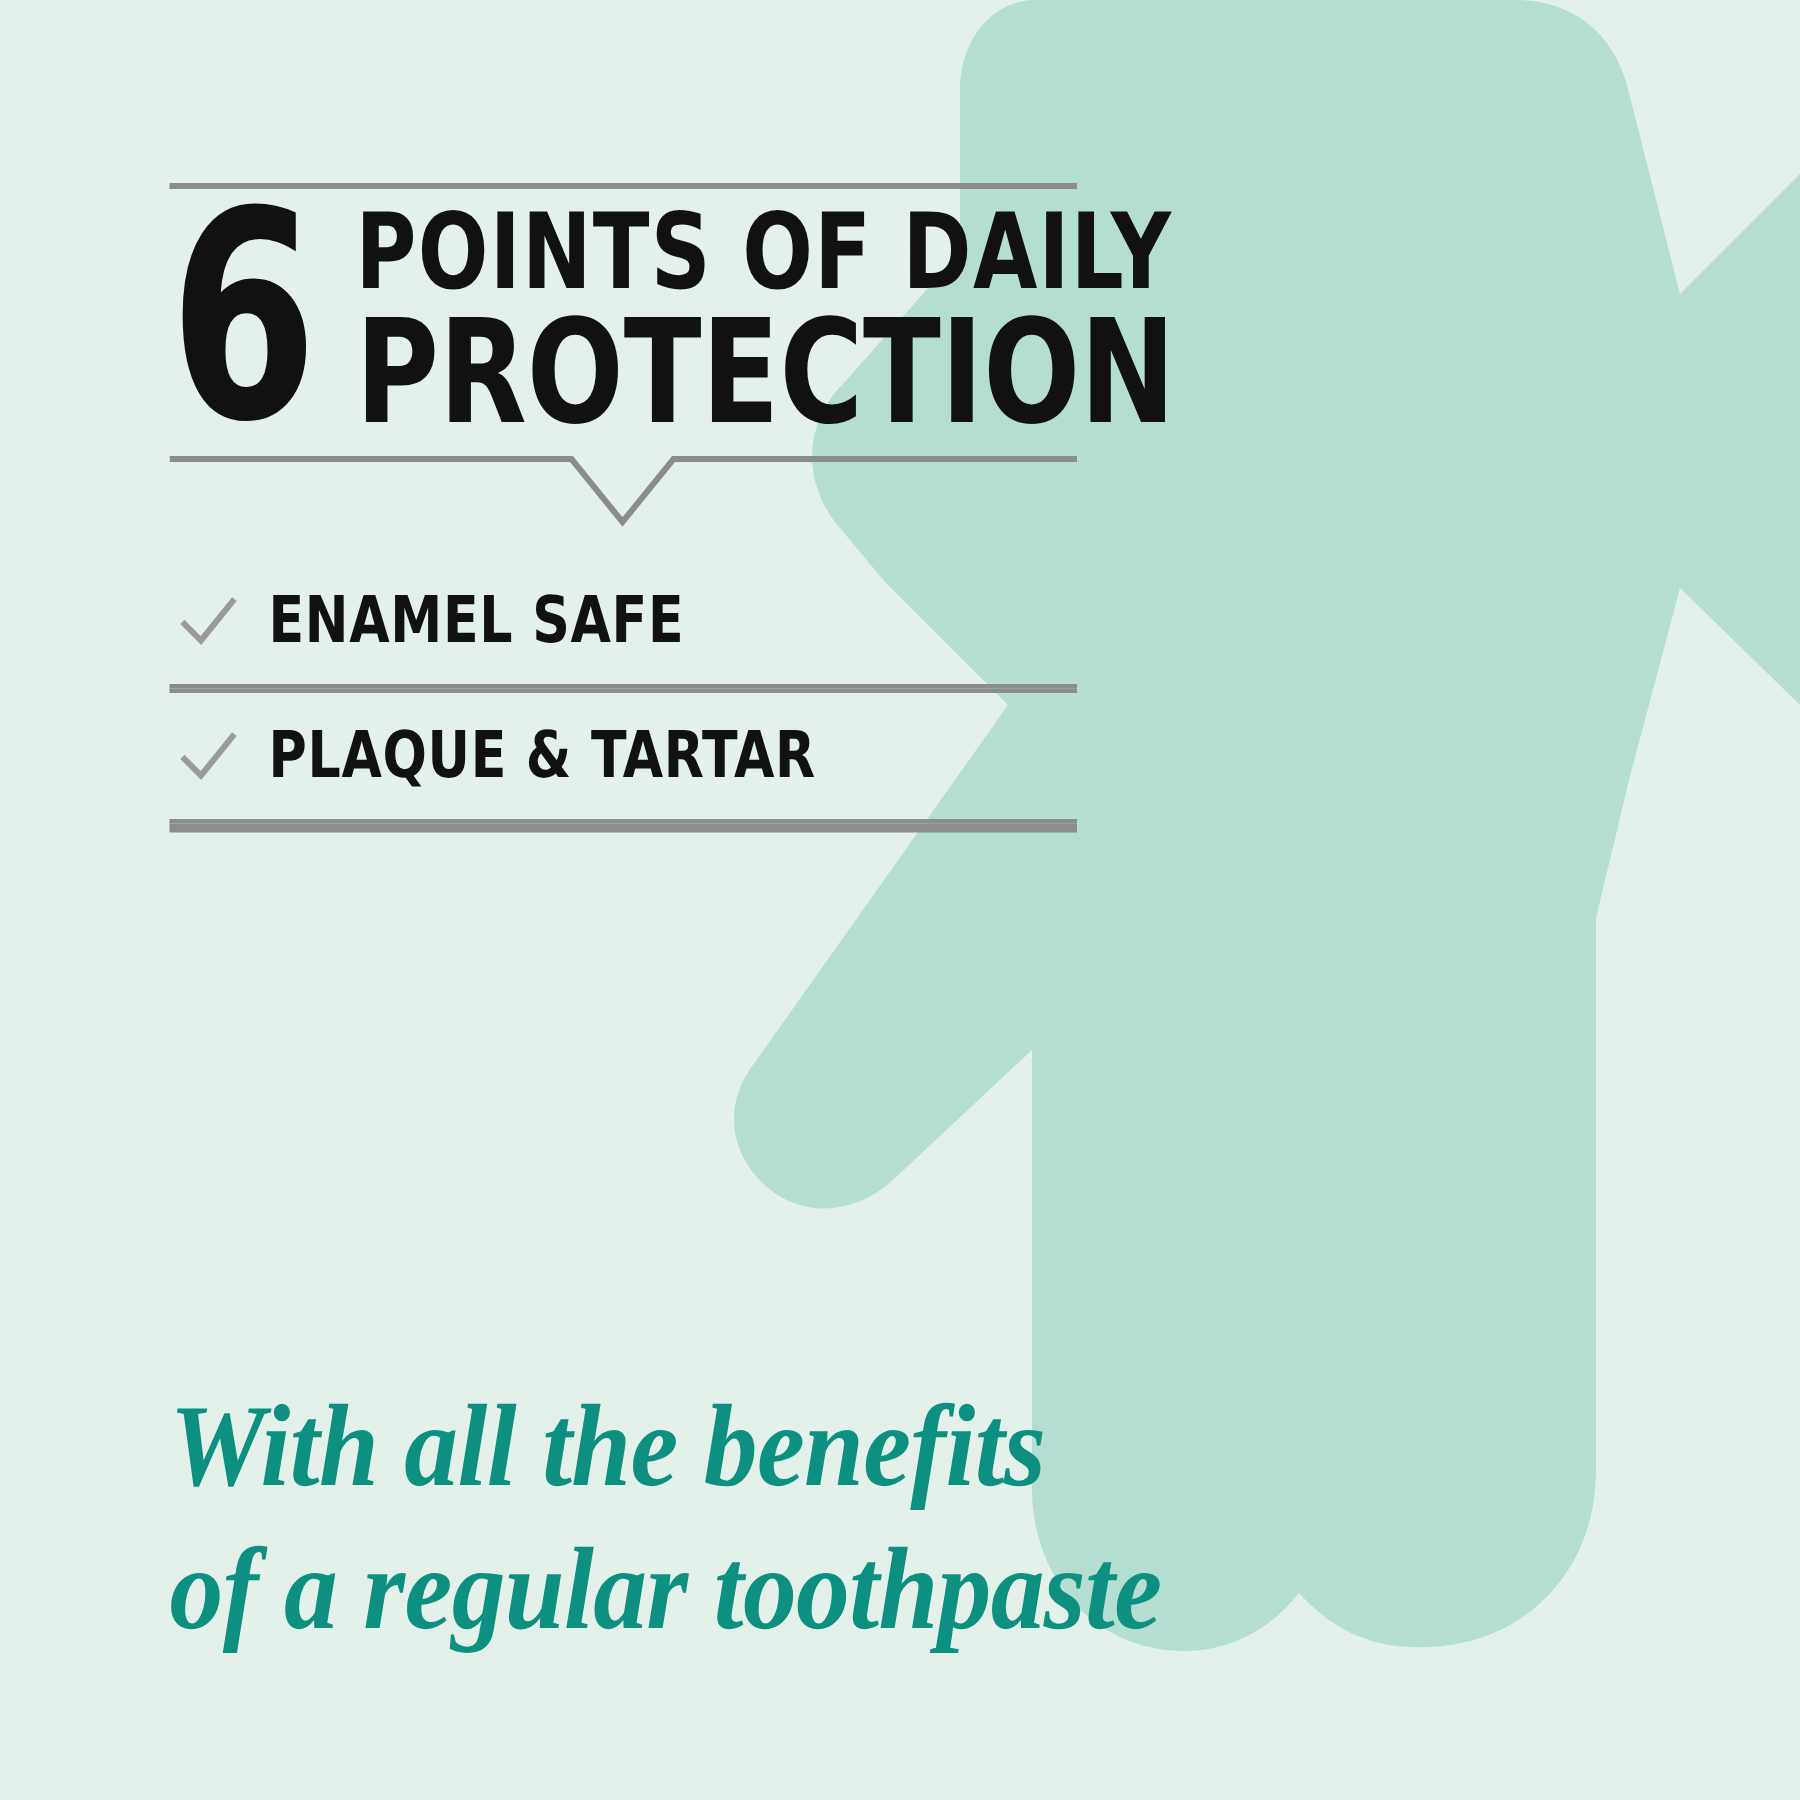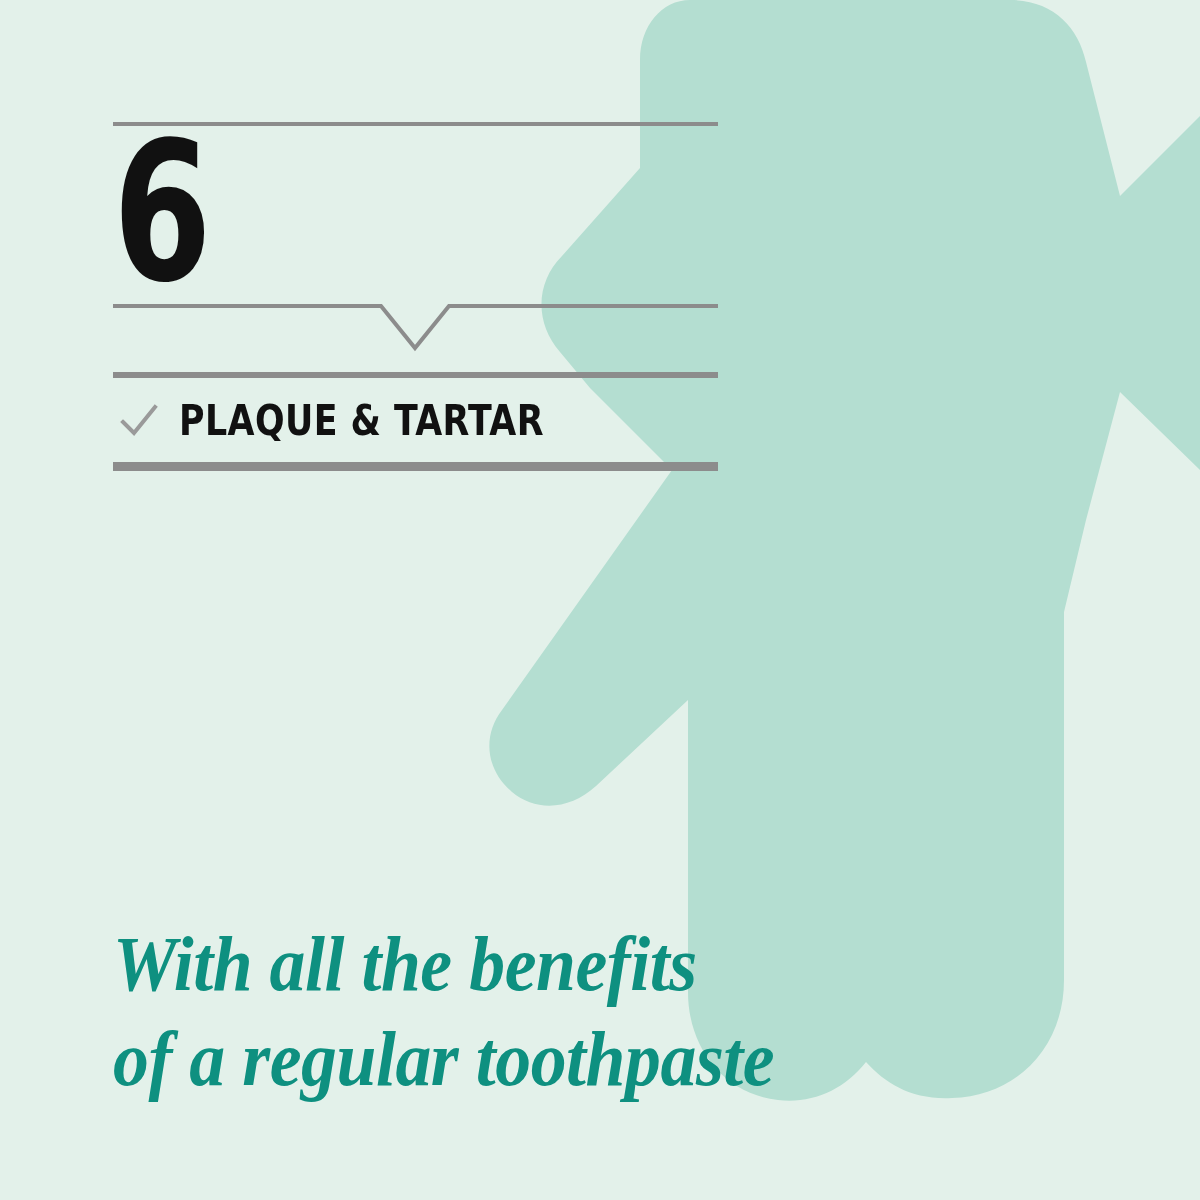--- a/index.html
+++ b/index.html
@@ -206,28 +206,38 @@
              L 640 60
              C 640 26 662 0 690 0 Z" fill="#b4ded1"></path>
   </svg>
 
   <div id="content">
 
     <div id="header-rule-top" class="rule"></div>
 
     <div id="headline">
       <div id="headline-number">6</div>
+      <div id="headline-lines">
+        <div id="headline-line-1" class="headline-line">POINTS OF DAILY</div>
+        <div id="headline-line-2" class="headline-line">PROTECTION</div>
+      </div>
     </div>
 
     <svg id="header-rule-bottom" viewBox="0 0 605 56" xmlns="http://www.w3.org/2000/svg" aria-hidden="true">
       <path d="M 0 4 L 268 4 L 302 46 L 336 4 L 605 4" fill="none" stroke="#8c8c8c" stroke-width="4" stroke-linecap="butt" stroke-linejoin="miter"></path>
     </svg>
 
     <div id="benefits">
 
+      <div class="benefit-row">
+        <svg class="check-icon" viewBox="0 0 44 44" xmlns="http://www.w3.org/2000/svg" aria-hidden="true">
+          <path d="M 6 24 L 17 35 L 38 9" fill="none" stroke="#9a9a9a" stroke-width="4" stroke-linecap="square" stroke-linejoin="miter"></path>
+        </svg>
+        <span class="benefit-label">ENAMEL SAFE</span>
+      </div>
       <div class="benefit-divider"></div>
 
       <div class="benefit-divider"></div>
 
       <div class="benefit-row">
         <svg class="check-icon" viewBox="0 0 44 44" xmlns="http://www.w3.org/2000/svg" aria-hidden="true">
           <path d="M 6 24 L 17 35 L 38 9" fill="none" stroke="#9a9a9a" stroke-width="4" stroke-linecap="square" stroke-linejoin="miter"></path>
         </svg>
         <span class="benefit-label">PLAQUE &amp; TARTAR</span>
       </div>

